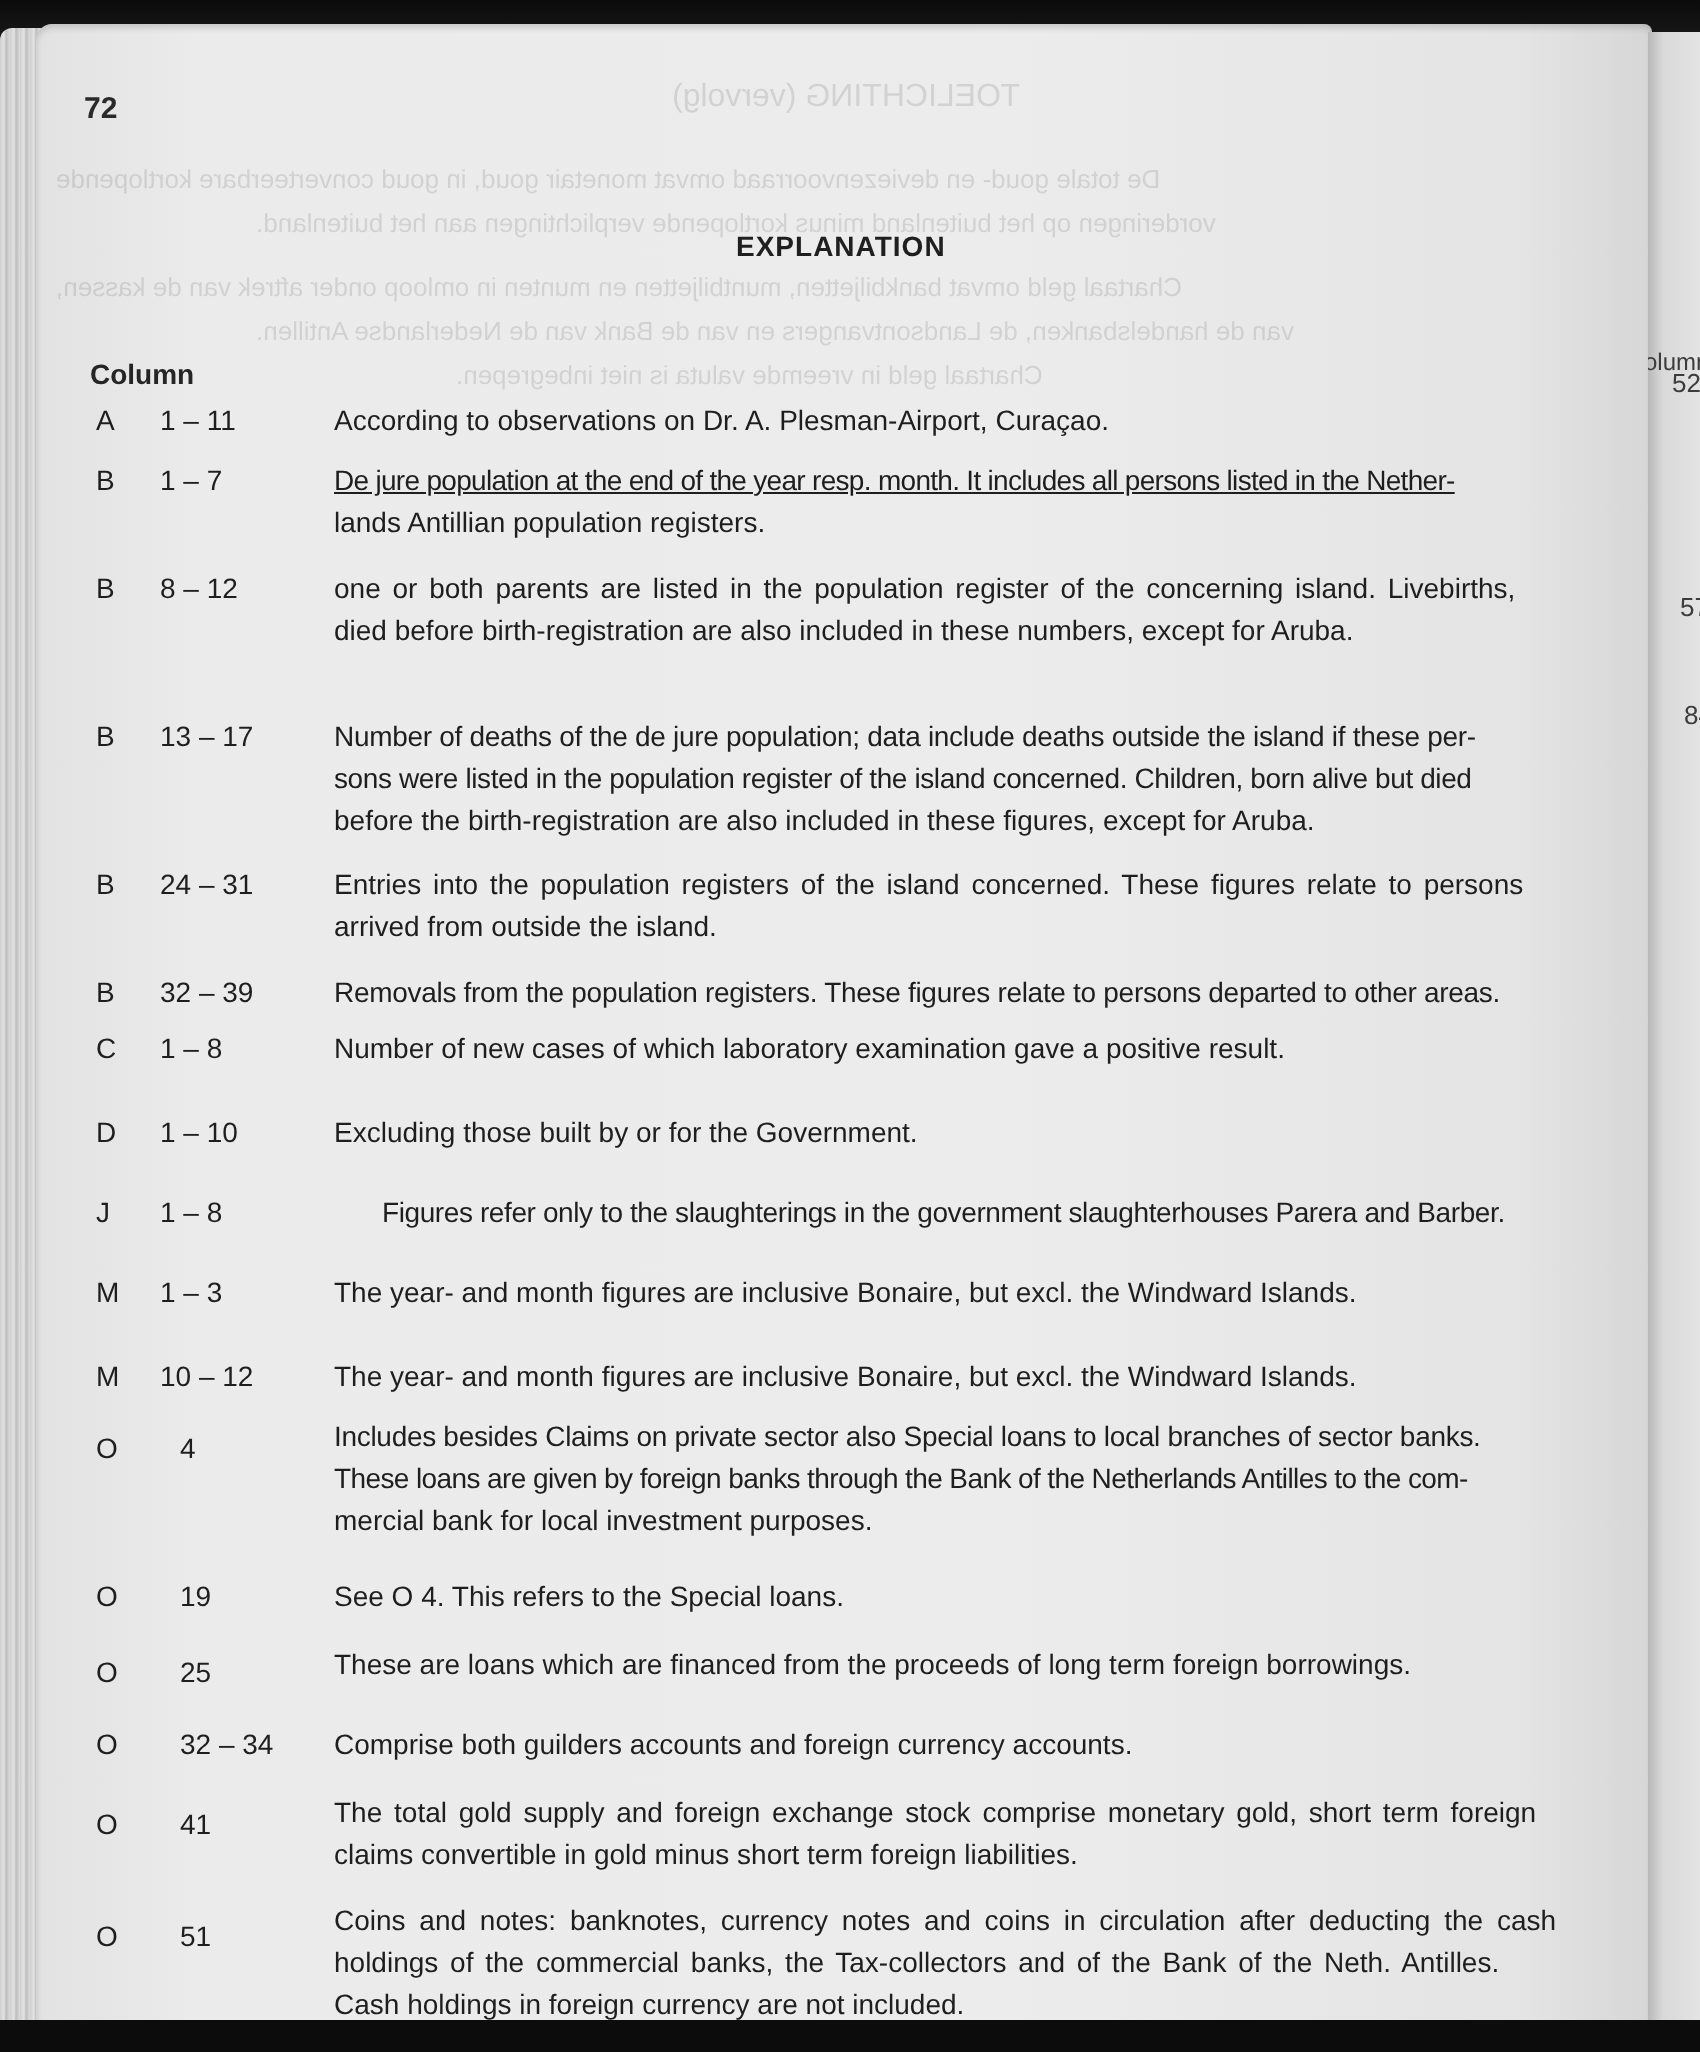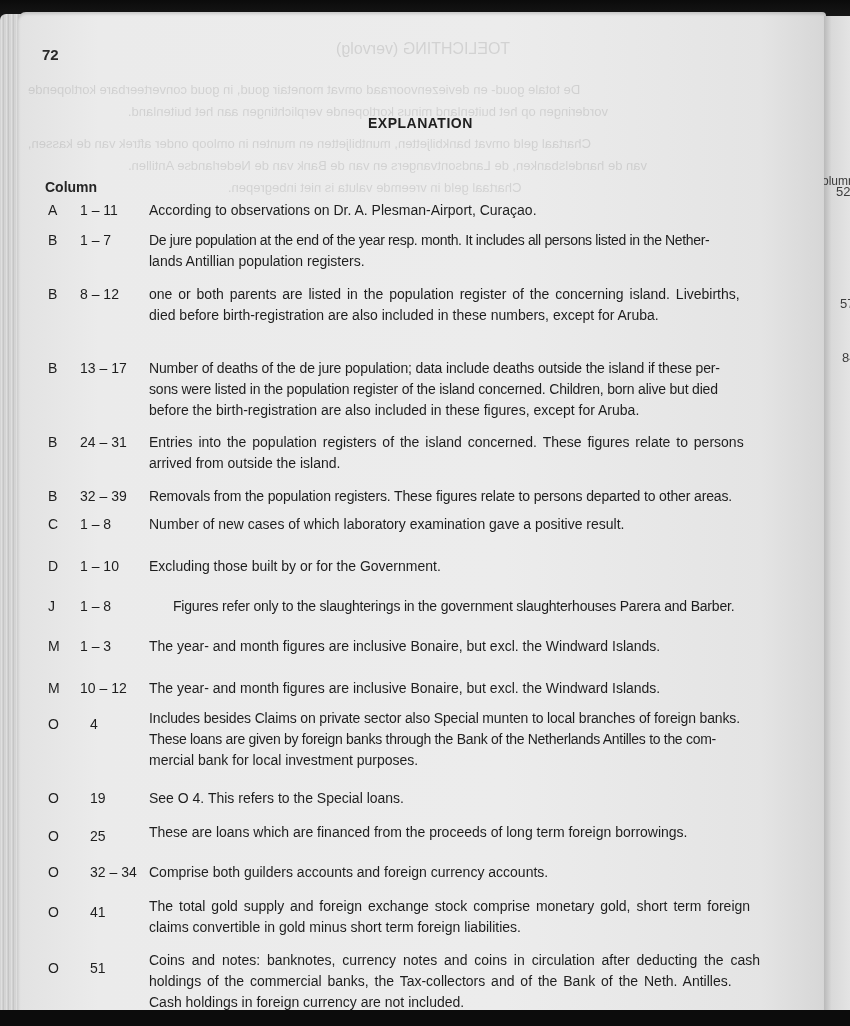--- a/index.html
+++ b/index.html
@@ -97,21 +97,21 @@
       top: 0;
     }
     .entry .range {
       position: absolute;
       left: 62px;
       top: 0;
       white-space: nowrap;
     }
     .entry .desc {
       position: absolute;
-      left: 131px;
+      left: 149px;
       top: 0;
       width: 665px;
       text-align: justify;
     }
     .entry .desc.nowrap {
       white-space: nowrap;
     }
   </style>
 </head>
 <body>
@@ -137,21 +137,21 @@
     <span class="range">1 – 11</span>
     <div class="desc nowrap">
       <div>According to observations on Dr. A. Plesman-Airport, Curaçao.</div>
     </div>
   </div>
 
   <div class="entry" style="top:218px;">
     <span class="letter">B</span>
     <span class="range">1 –  7</span>
     <div class="desc nowrap">
-      <div style="letter-spacing:-0.35px;">De jure population at the end of the year resp. month. It includes all persons listed in the Nether-</div>
+      <div style="letter-spacing:-0.35px;text-decoration:underline;">De jure population at the end of the year resp. month. It includes all persons listed in the Nether-</div>
       <div>lands Antillian population registers.</div>
     </div>
   </div>
 
   <div class="entry" style="top:272px;">
     <span class="letter">B</span>
     <span class="range">8 – 12</span>
     <div class="desc nowrap">
       <div style="word-spacing:2px;">one or both parents are listed in the population register of the concerning island. Livebirths,</div>
       <div>died before birth-registration are also included in these numbers, except for Aruba.</div>
@@ -222,21 +222,21 @@
     <span class="range">10 – 12</span>
     <div class="desc nowrap">
       <div>The year- and month figures are inclusive Bonaire, but excl. the Windward Islands.</div>
     </div>
   </div>
 
   <div class="entry" style="top:702px;">
     <span class="letter">O</span>
     <span class="range" style="left:72px;">4</span>
     <div class="desc nowrap" style="top:-6px;">
-      <div style="letter-spacing:-0.15px;">Includes besides Claims on private sector also Special munten to local branches of foreign banks.</div>
+      <div style="letter-spacing:-0.15px;">Includes besides Claims on private sector also Special loans to local branches of sector banks.</div>
       <div style="letter-spacing:-0.3px;">These loans are given by foreign banks through the Bank of the Netherlands Antilles to the com-</div>
       <div>mercial bank for local investment purposes.</div>
     </div>
   </div>
 
   <div class="entry" style="top:776px;">
     <span class="letter">O</span>
     <span class="range" style="left:72px;">19</span>
     <div class="desc nowrap">
       <div>See O 4. This refers to the Special loans.</div>

